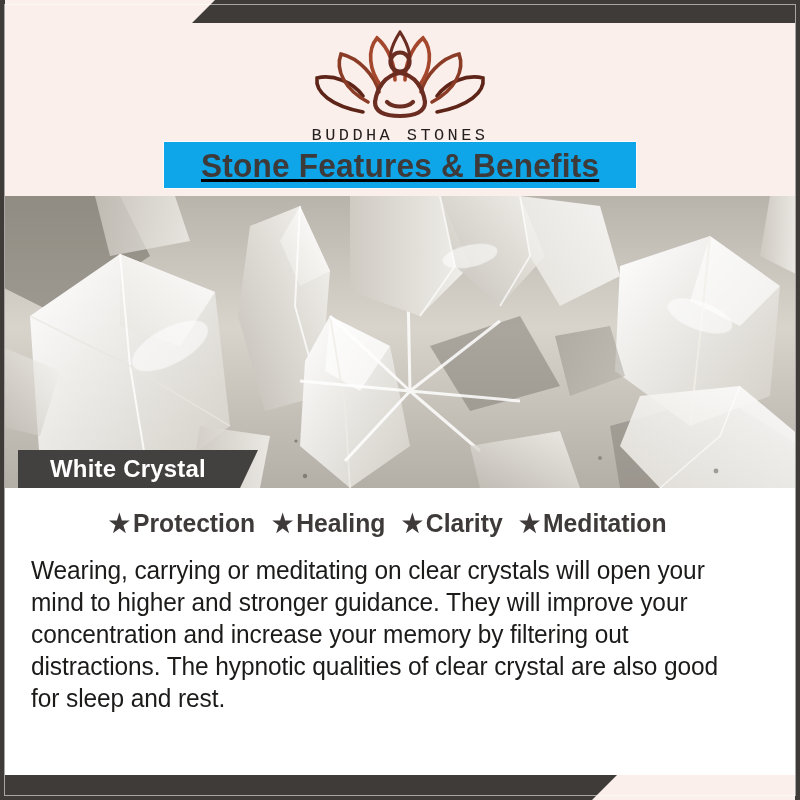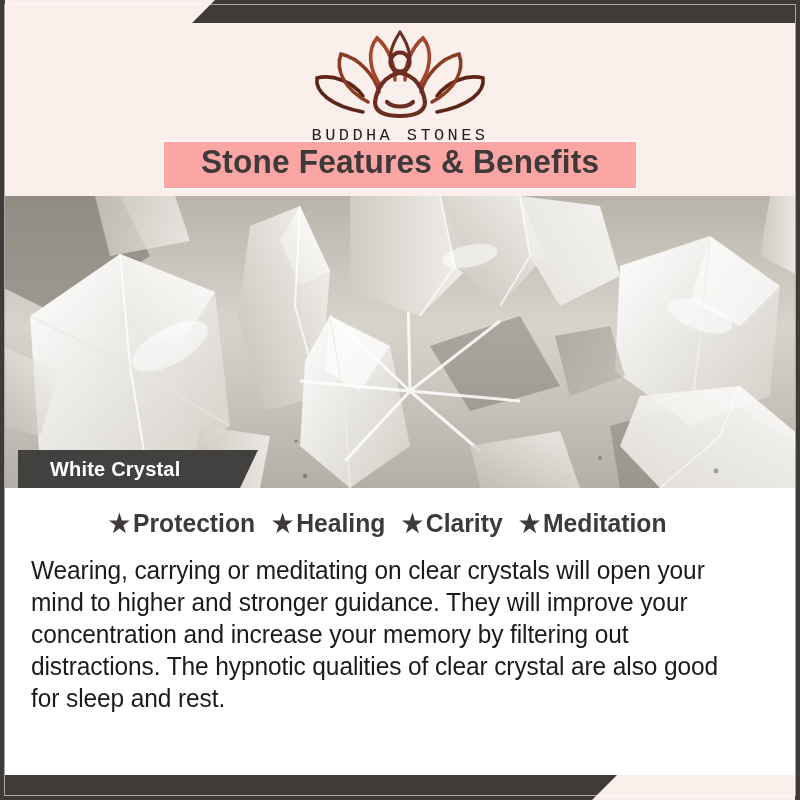--- a/index.html
+++ b/index.html
@@ -87,24 +87,26 @@
     font-weight: 400;
   }
 
   
   .title-plaque {
     position: absolute;
     left: 164px;
     top: 142px;
     width: 472px;
     height: 46px;
-    background: #fca5a5;
+    background: #0ea5e9;
     display: flex;
+    align-items: center;
     justify-content: center;
     box-shadow: 0 0 0 1px rgba(255,255,255,0.8);
+    text-decoration: underline;
   }
   .title-text {
     font-family: "Liberation Sans Narrow", "Liberation Sans", sans-serif;
     font-size: 34px;
     font-weight: bold;
     color: #3d3a39;
     letter-spacing: 0.2px;
     transform: scaleX(0.93);
     white-space: nowrap;
   }
@@ -129,21 +131,21 @@
     width: 240px;
     background: #434040;
     clip-path: polygon(0 0, 240px 0, 222px 38px, 0 38px);
     display: flex;
     align-items: center;
     z-index: 3;
   }
   .name-ribbon span {
     padding-left: 32px;
     color: #ffffff;
-    font-size: 20px;
+    font-size: 24px;
     font-weight: bold;
     font-family: "Liberation Sans", sans-serif;
     letter-spacing: 0.2px;
   }
 
   
   .body-area {
     position: absolute;
     left: 5px; top: 488px;
     width: 790px; height: 287px;

